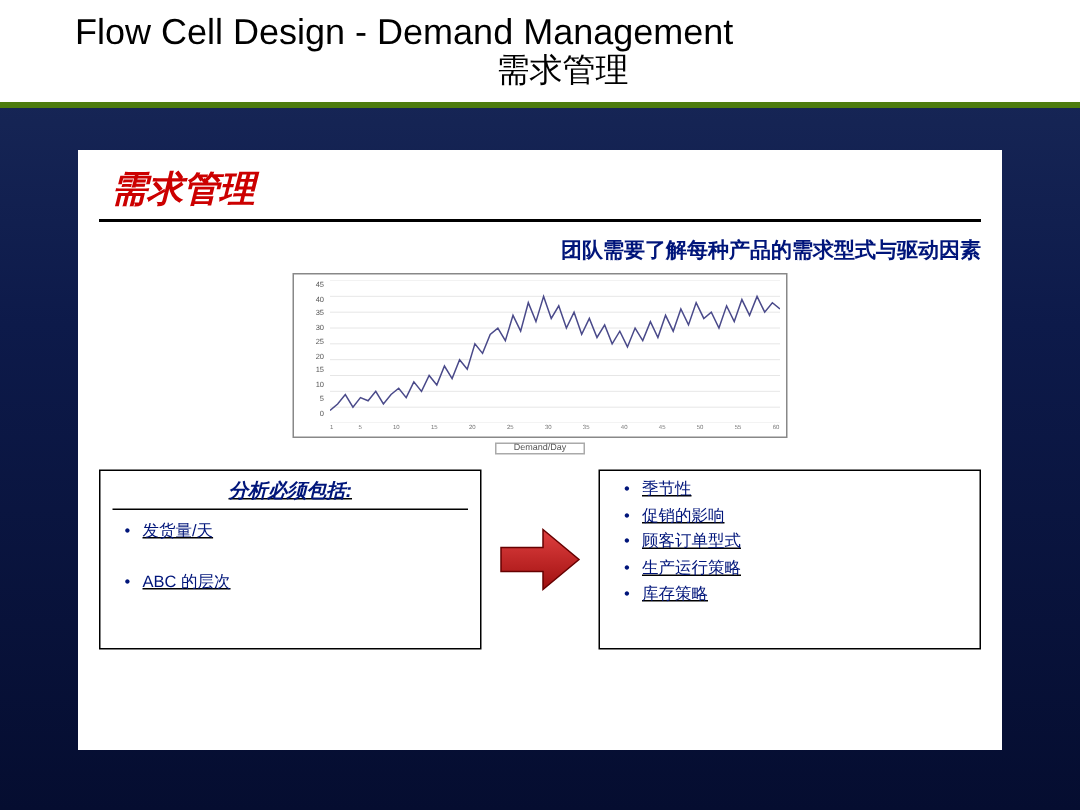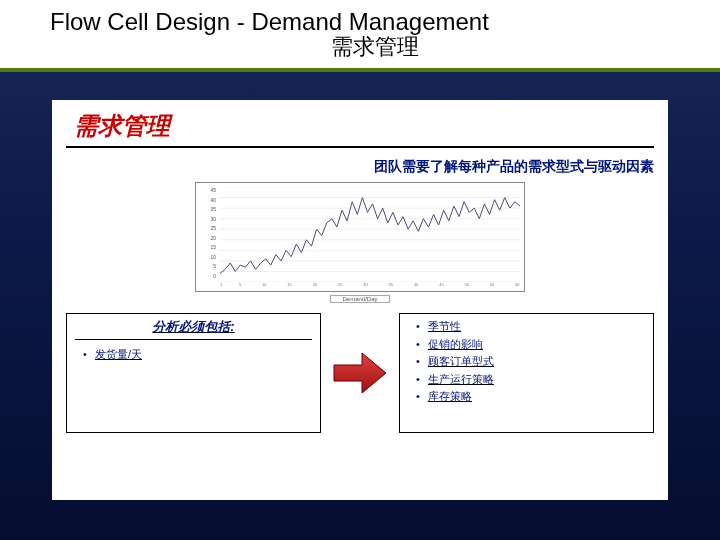--- a/index.html
+++ b/index.html
@@ -250,20 +250,21 @@
         </div>
     </div>
     <div class="chart-legend">Demand/Day</div>
   </div>
 
   <div class="boxes">
     <div class="box box-left">
       <div class="box-header">分析必须包括:</div>
       <ul>
           <li>发货量/天</li>
+          <li>ABC 的层次</li>
         </ul>
     </div>
     <div class="arrow">
       <svg width="56" height="44" viewBox="0 0 56 44">
         <defs>
           <linearGradient id="ag" x1="0" y1="0" x2="0" y2="1">
             <stop offset="0" stop-color="#e04040"></stop>
             <stop offset="1" stop-color="#a01010"></stop>
           </linearGradient>
         </defs>

